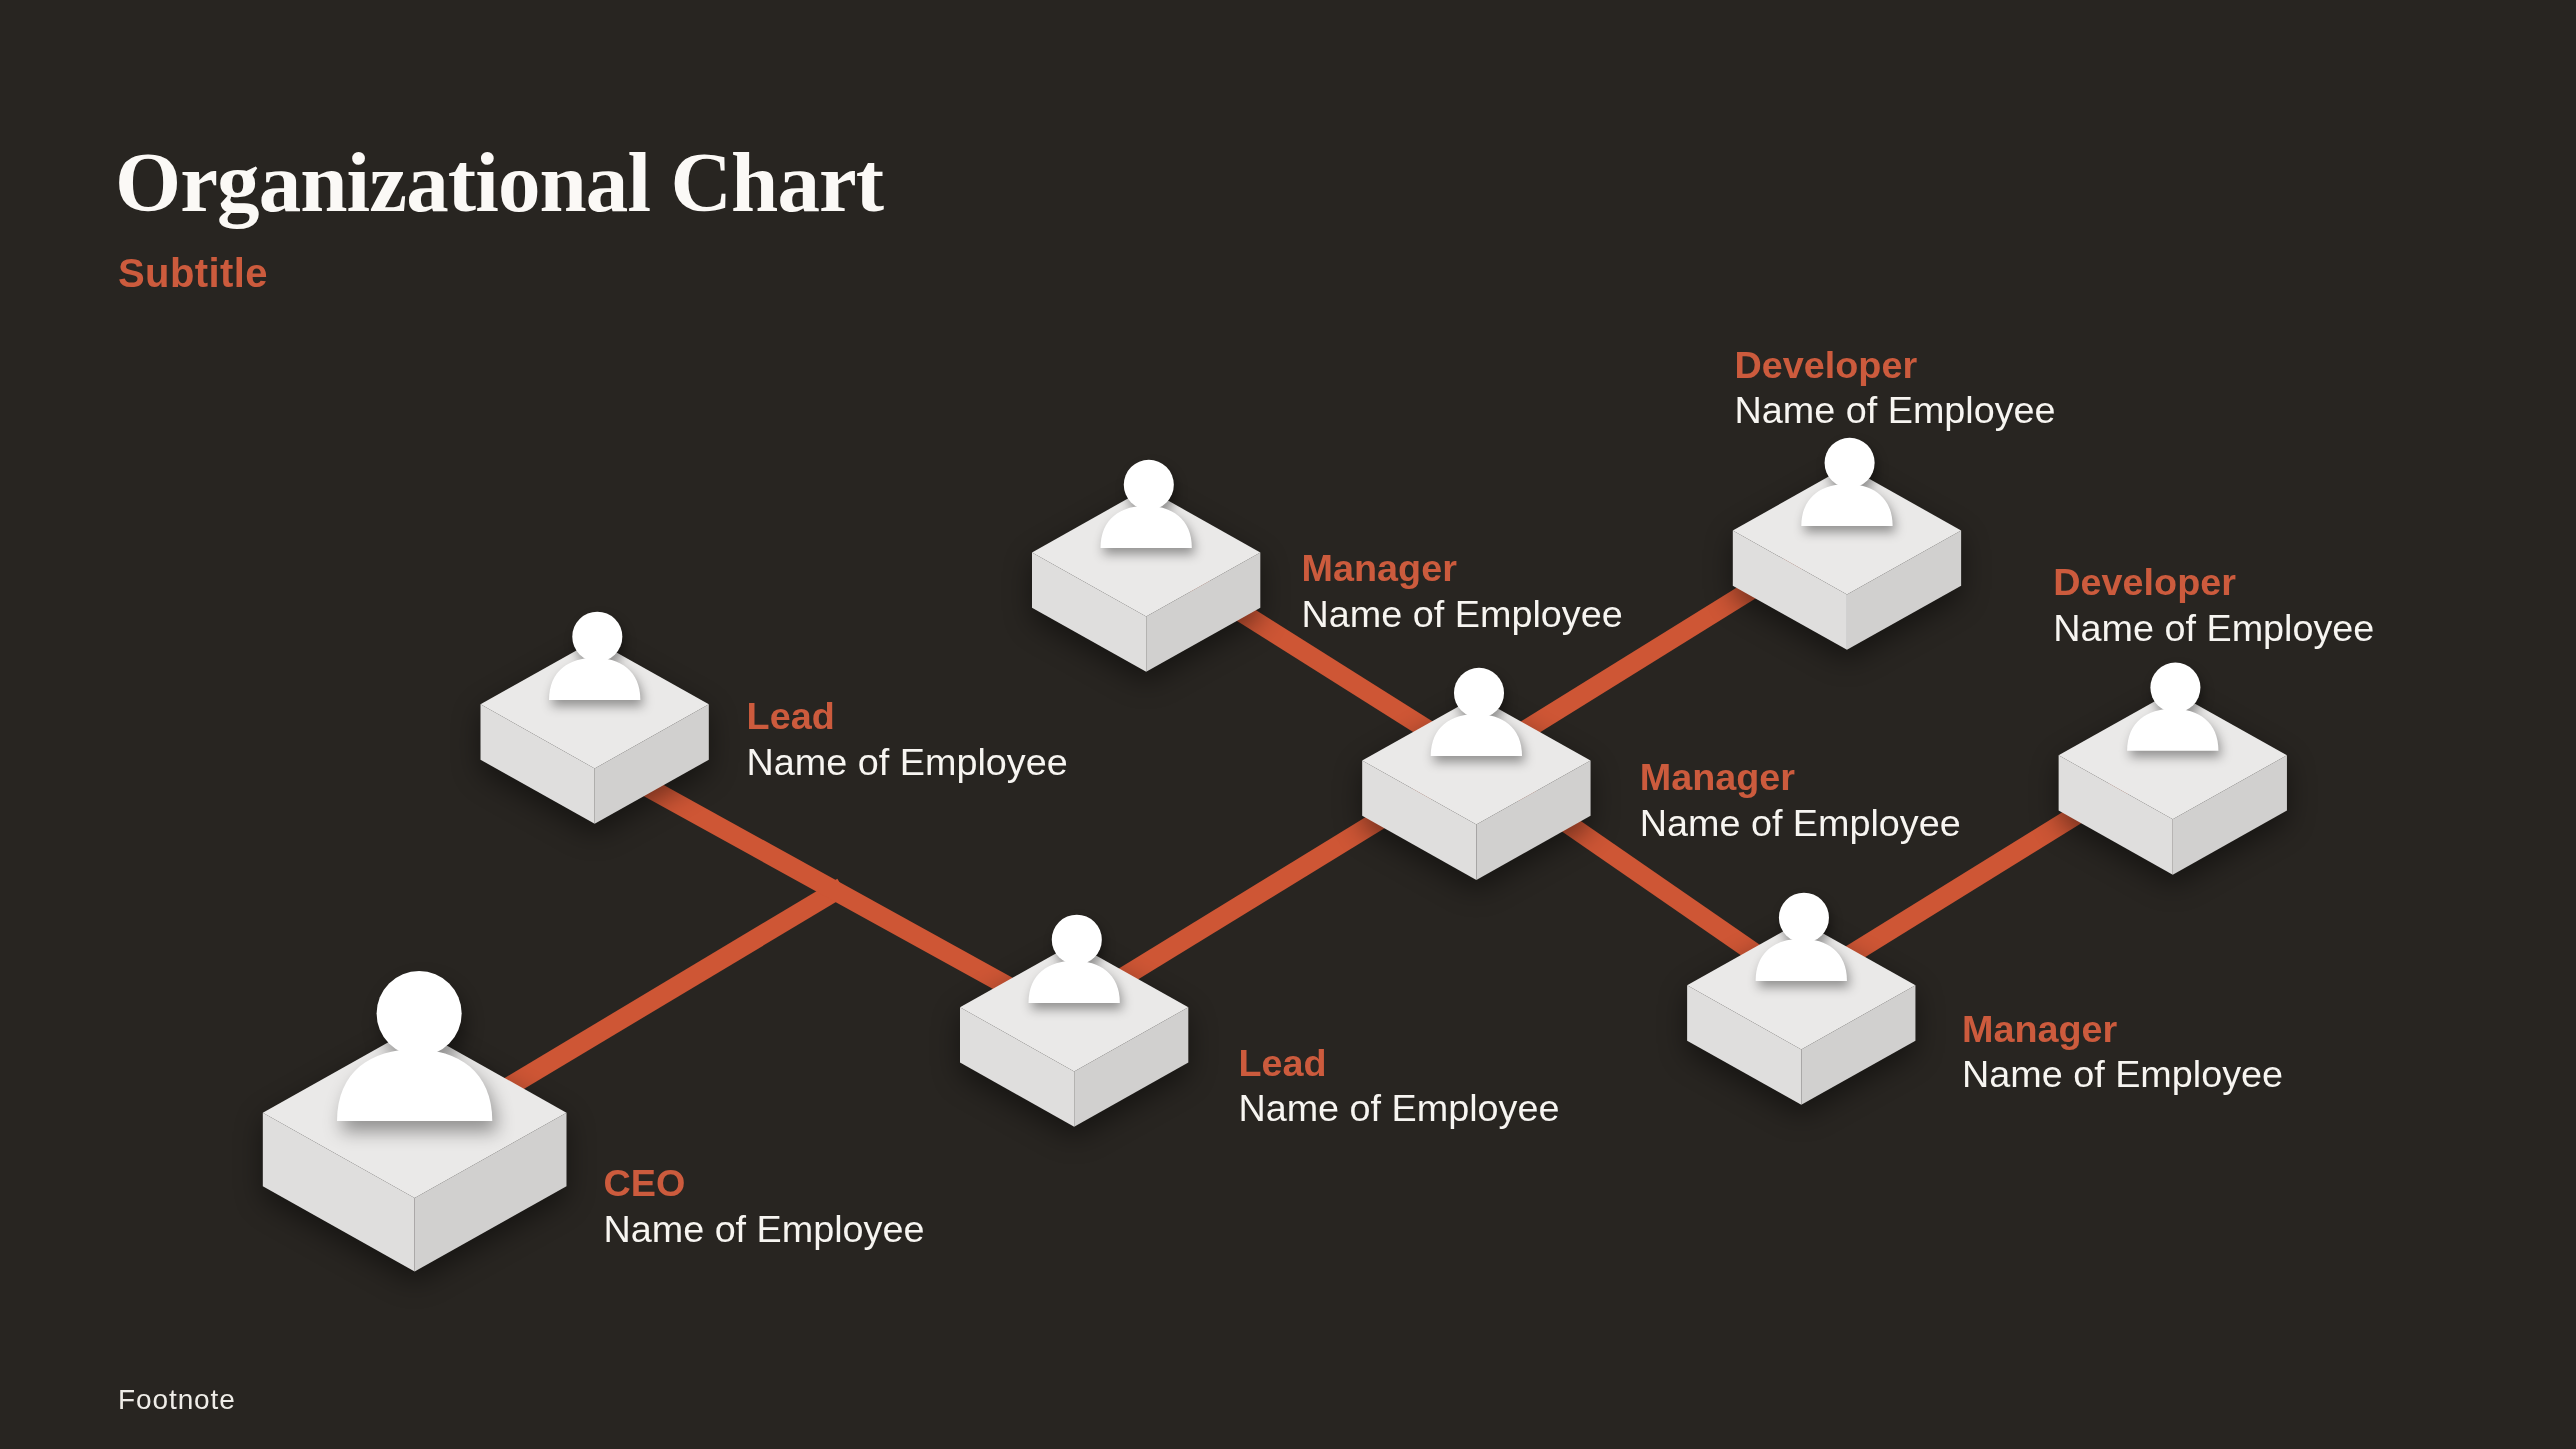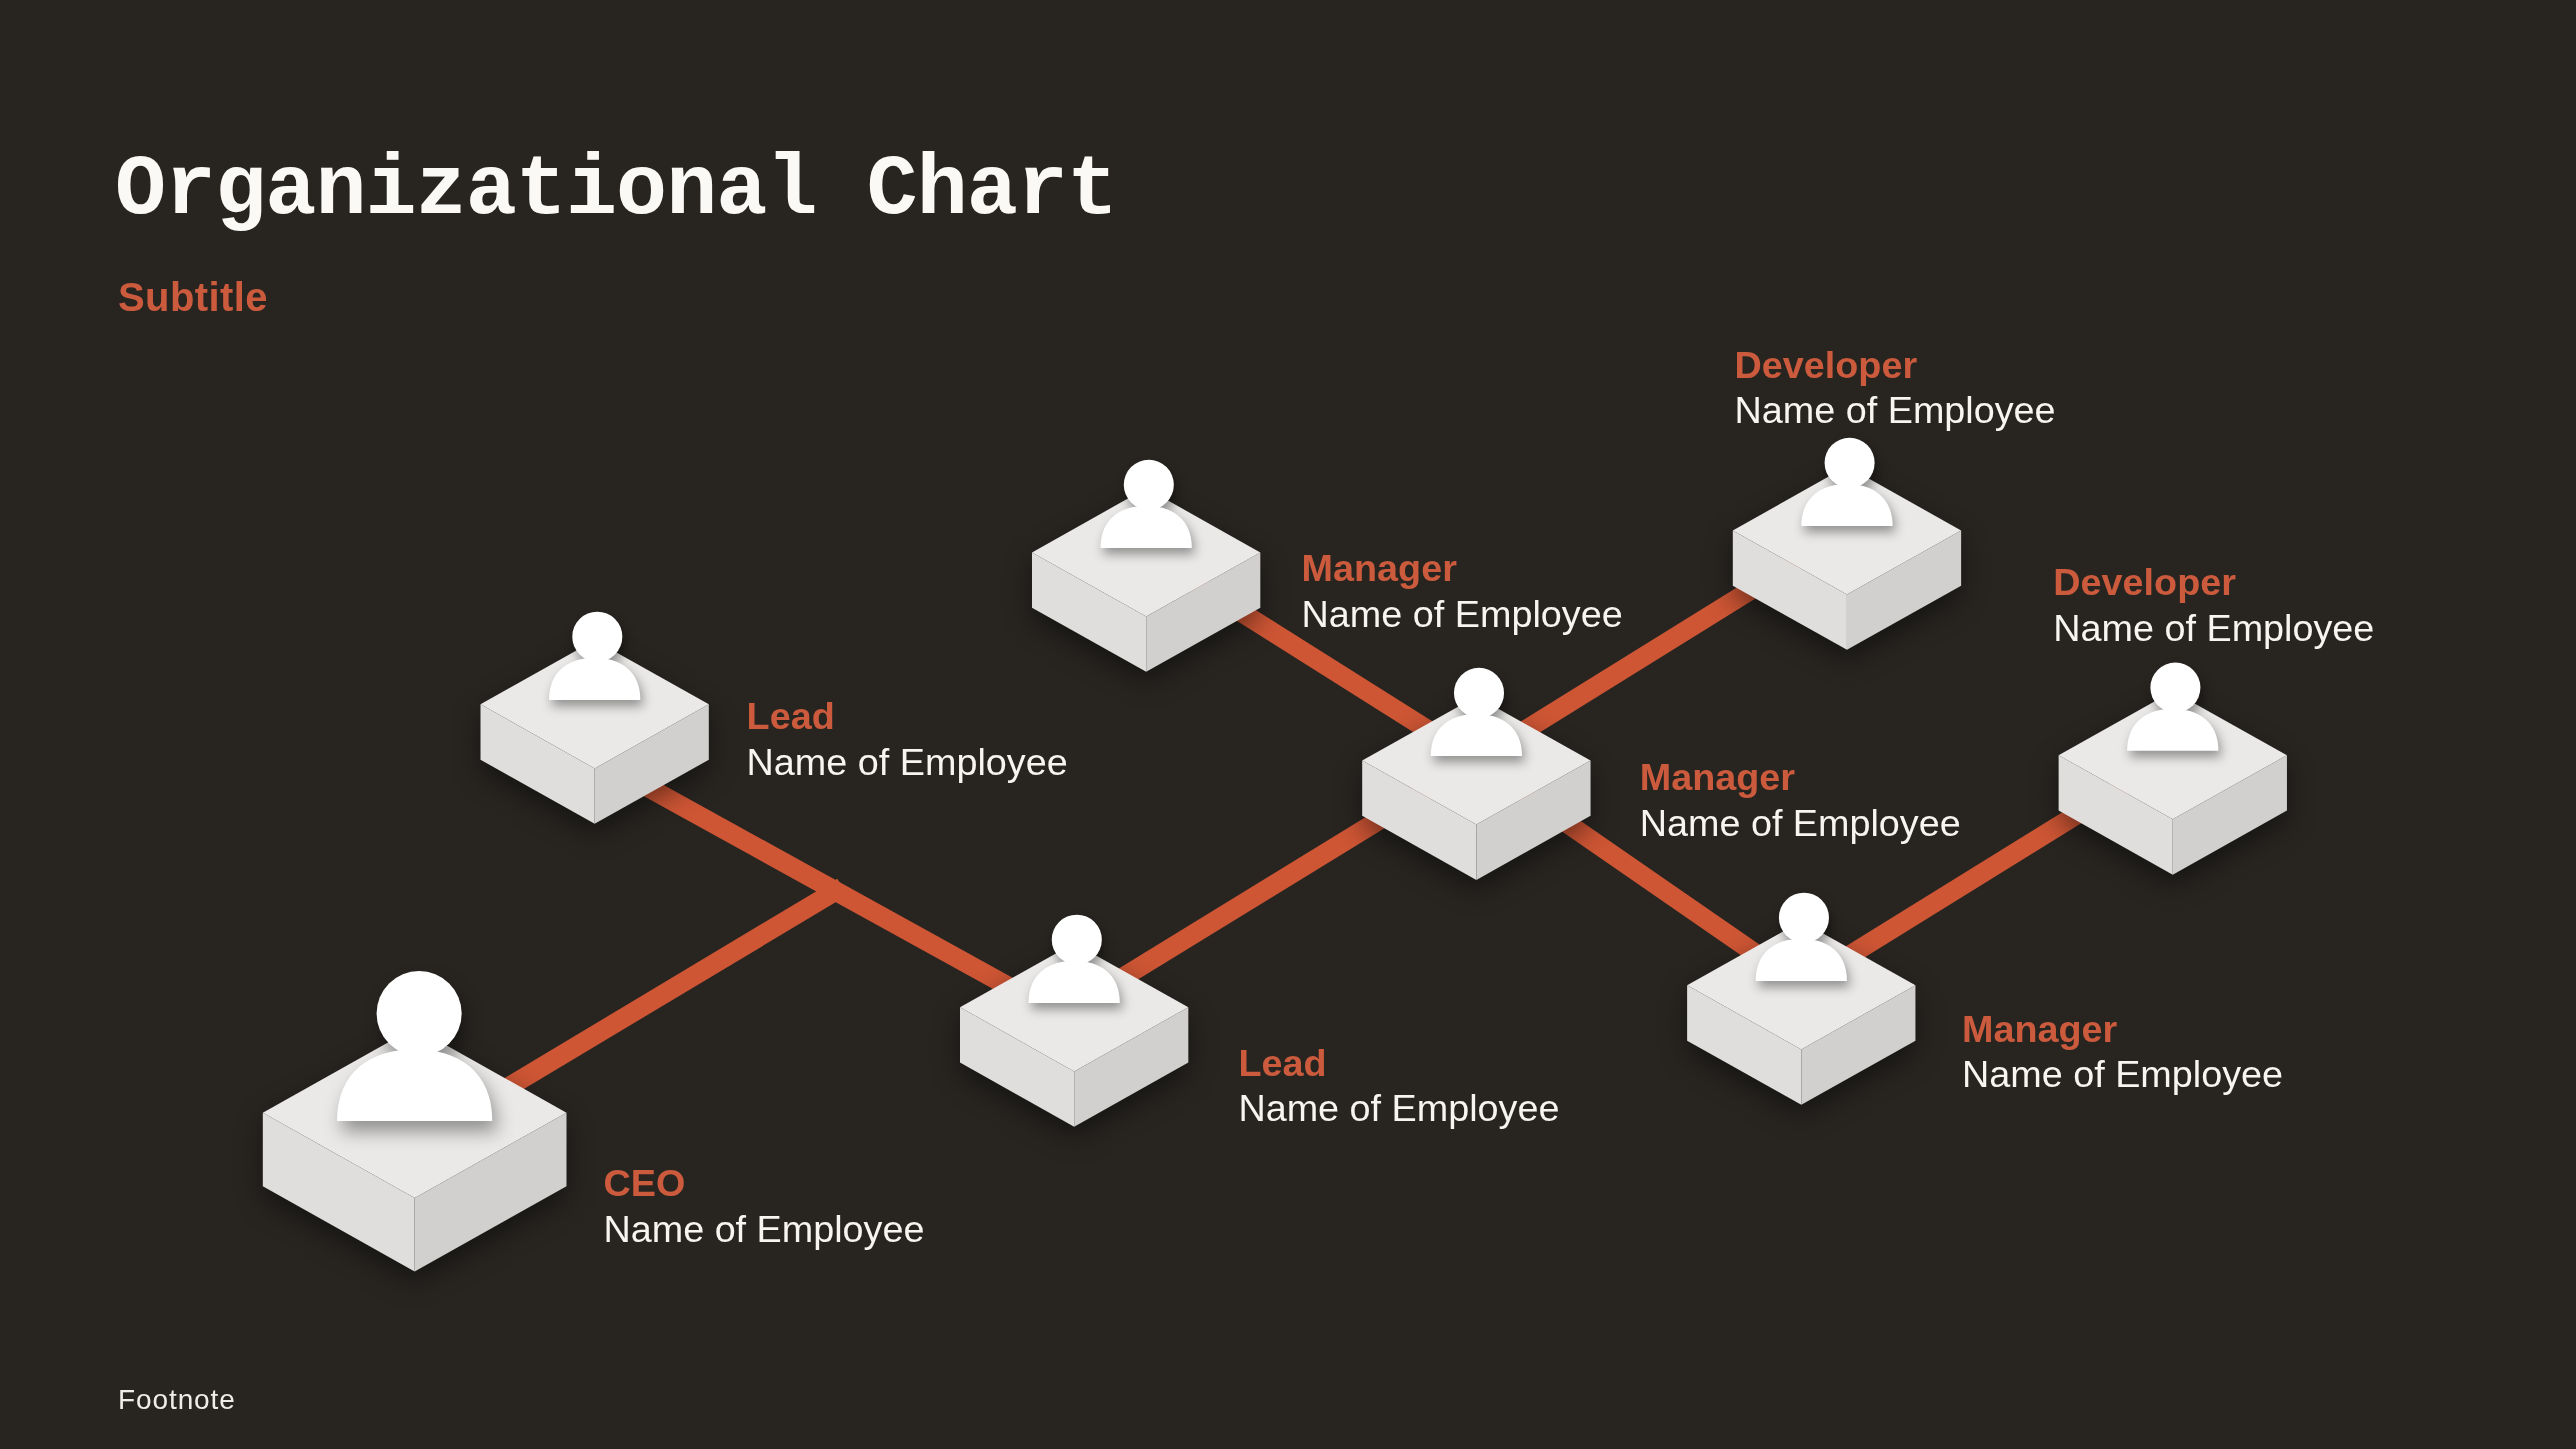--- a/index.html
+++ b/index.html
@@ -5,27 +5,27 @@
   html,body{margin:0;padding:0;background:#1a1815;}
   .slide{
     position:relative;
     width:2576px;height:1449px;
     background:#282521;
     overflow:hidden;
     font-family:"Liberation Sans",sans-serif;
   }
   .slide > svg{position:absolute;left:0;top:0;}
   .title{
-    position:absolute;left:115px;top:148px;
-    font-family:Liberation Mono, monospace;
+    position:absolute;left:115px;top:140px;
+    font-family:Liberation Serif, serif;
     font-weight:700;font-size:85px;line-height:1;
     letter-spacing:-0.9px;color:#FBF9F6;
   }
   .subtitle{
-    position:absolute;left:118px;top:277px;
+    position:absolute;left:118px;top:253px;
     font-weight:700;font-size:40px;line-height:1;
     letter-spacing:0.4px;
   }
   .footnote{
     position:absolute;left:118px;top:1386px;
     font-weight:300;font-size:28px;line-height:1;
     color:#EFEDE8;letter-spacing:0.9px;
   }
   .cube{filter:drop-shadow(0 12px 16px rgba(0,0,0,0.45));}
   .person{filter:drop-shadow(3px 7px 6px rgba(0,0,0,0.38));}

